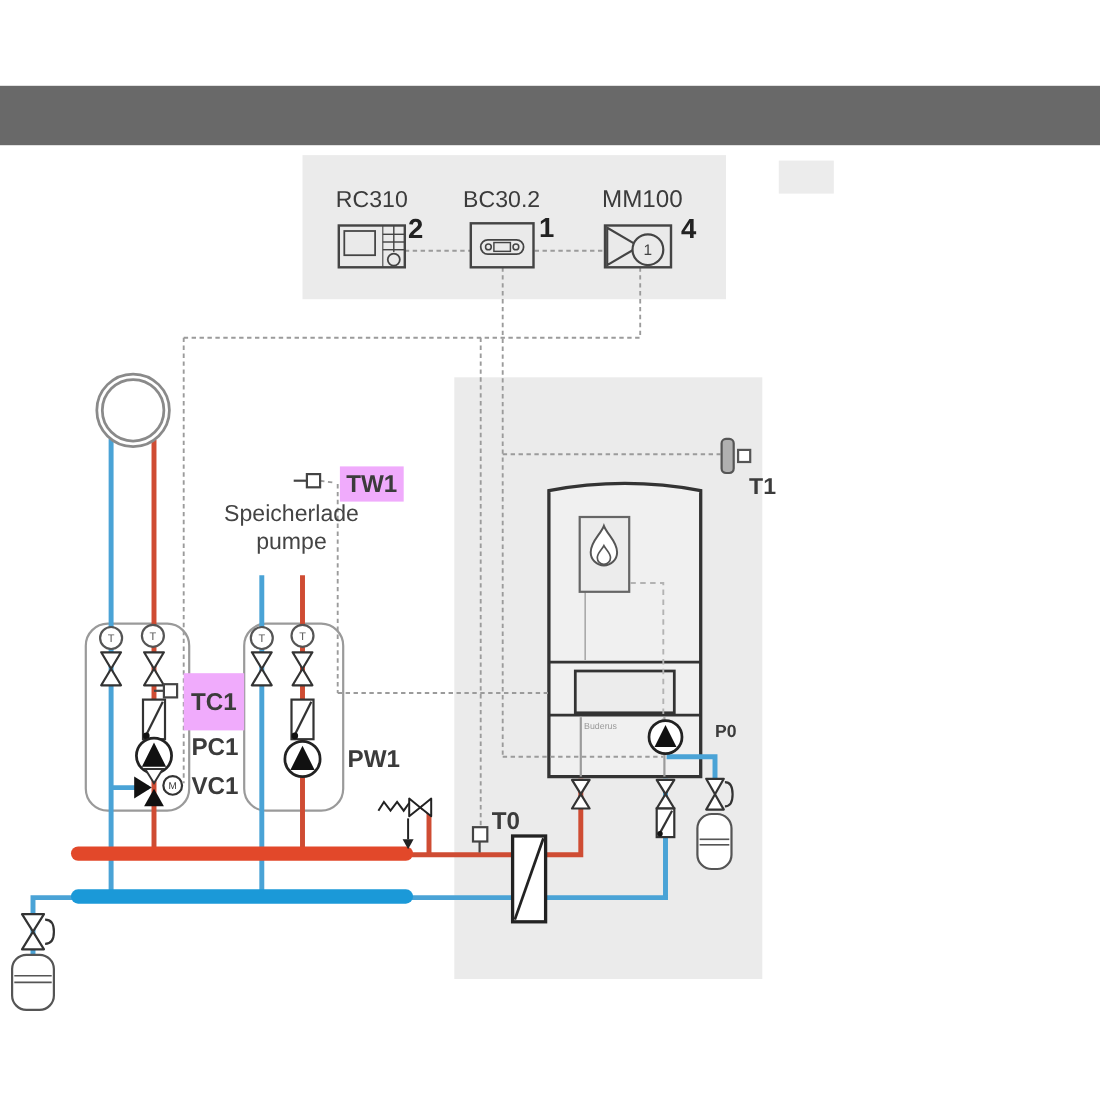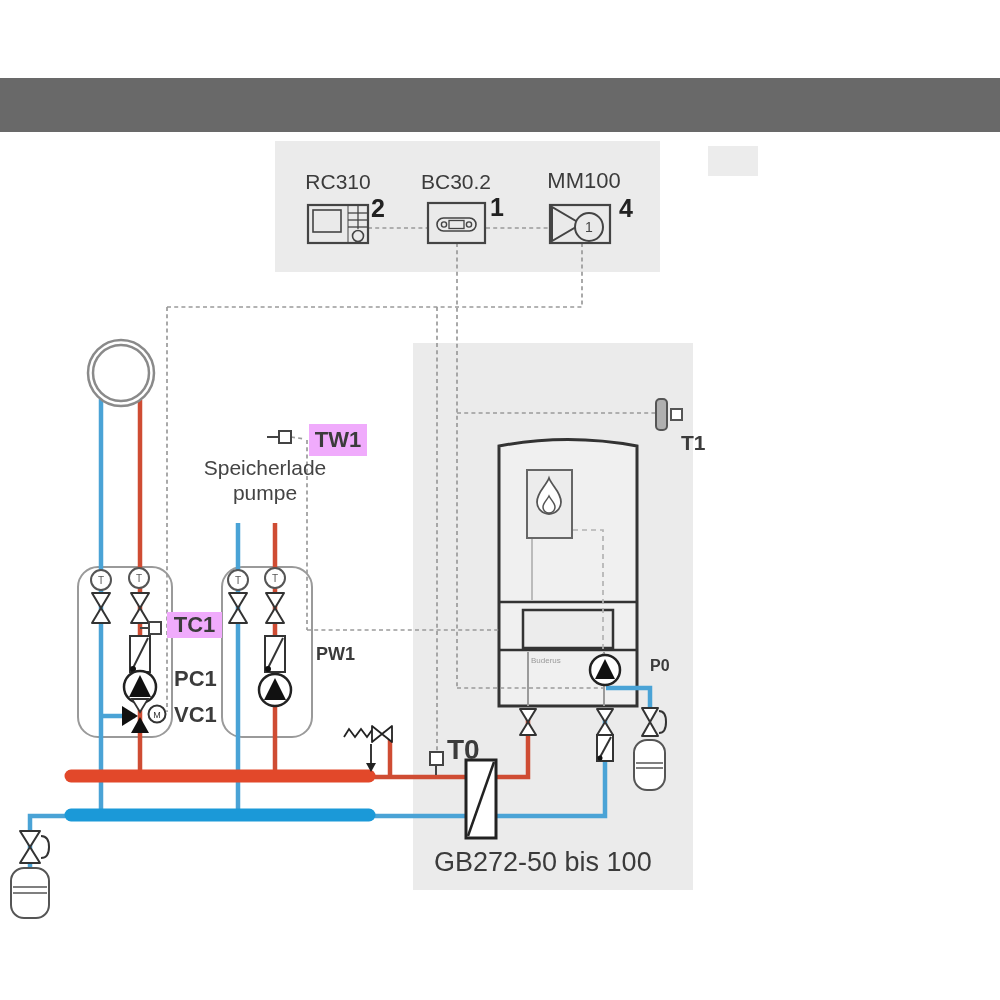--- a/index.html
+++ b/index.html
@@ -232,31 +232,30 @@
   <div class="modname" style="left:303px;top:170px;width:70px;">RC310</div>
   <div class="modname" style="left:421px;top:170px;width:70px;text-align:center;">BC30.2</div>
   <div class="modname" style="left:538px;top:168px;width:92px;font-size:22px;">MM100</div>
   <div class="qty" style="left:371px;top:194px;">2</div>
   <div class="qty" style="left:490px;top:193px;">1</div>
   <div class="qty" style="left:619px;top:194px;">4</div>
 
   <div class="tagbox" style="left:309px;top:424px;width:58px;height:32px;">
     <span class="lbl" style="position:static;font-size:22px;">TW1</span>
   </div>
-  <div class="tagbox" style="left:167px;top:612px;width:55px;height:26px;">
+  <div class="tagbox" style="left:167px;top:612px;width:55px;height:52px;">
     <span class="lbl" style="position:static;font-size:22px;">TC1</span>
   </div>
 
   <div class="lbl" style="left:174px;top:666px;font-size:22px;">PC1</div>
   <div class="lbl" style="left:174px;top:702px;font-size:22px;">VC1</div>
-  <div class="lbl" style="left:316px;top:644px;font-size:18px;">PW1</div>
+  <div class="lbl" style="left:316px;top:677px;font-size:22px;">PW1</div>
   <div class="lbl" style="left:649px;top:431px;font-size:21px;margin-left:32px;">T1</div>
-  <div class="lbl" style="left:447px;top:734px;font-size:28px;">T0</div>
+  <div class="lbl" style="left:447px;top:734px;font-size:22px;">T0</div>
   <div class="lbl" style="left:650px;top:657px;font-size:16px;">P0</div>
 
   <div class="abs" style="left:192px;top:455px;width:146px;text-align:center;font-size:21px;line-height:25px;color:#444;z-index:4;">
     <div>Speicherlade</div>
     <div>pumpe</div>
   </div>
 
-  <div class="abs" style="left:434px;top:847px;font-size:27px;color:#3b3b3b;z-index:4;">GB272-50 bis 100</div>
 
 </div>
 
 </body></html>

